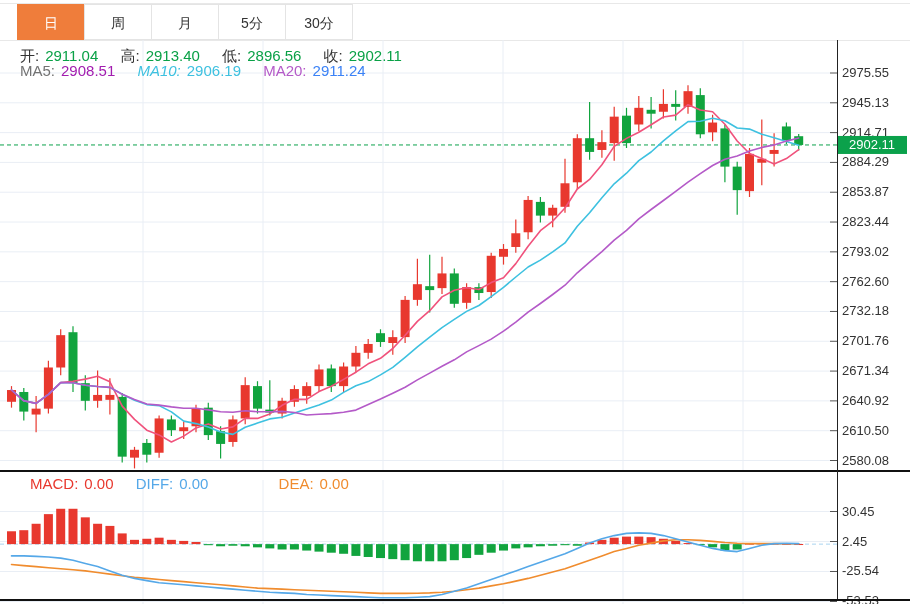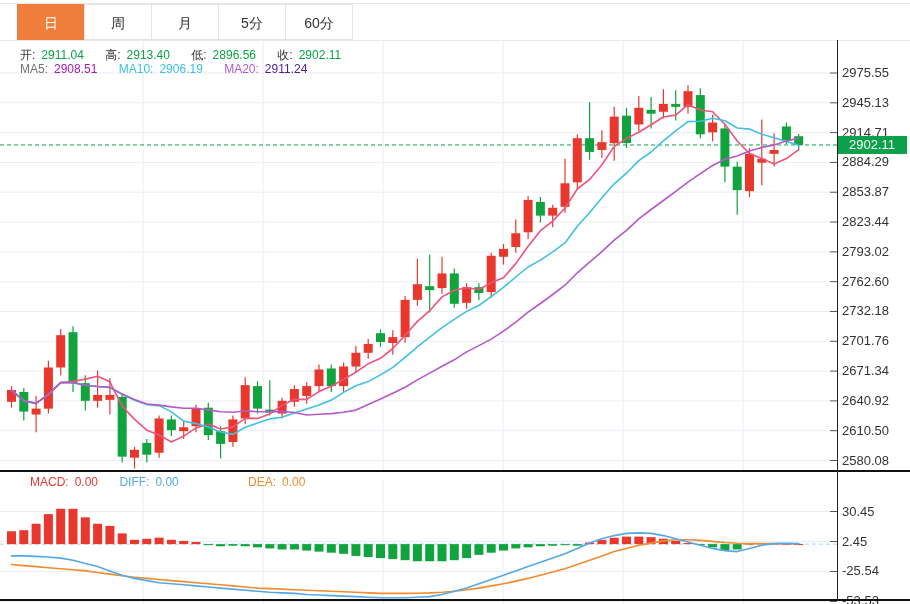--- a/index.html
+++ b/index.html
@@ -2,54 +2,54 @@
 <html><head>
 <meta charset="utf-8">
 <style>
   html,body{margin:0;padding:0;background:#fff;}
   body{font-family:"Liberation Sans","DejaVu Sans",sans-serif;width:910px;height:604px;position:relative;overflow:hidden;}
   .hairline{position:absolute;left:0;width:910px;height:1px;background:#e8e8e8;}
   .tabbar{position:absolute;top:4px;left:18px;display:flex;}
   .tab{width:68px;height:36px;line-height:36px;text-align:center;font-size:14px;color:#333;
        border:1px solid #e4e4e4;margin-left:-1px;background:#fff;cursor:pointer;box-sizing:border-box;}
   .tab.active{background:#ef7d3b;border-color:#ef7d3b;color:#fff;}
-  .legend-row{position:absolute;left:20px;font-size:12px;white-space:nowrap;z-index:5;}
+  .legend-row{position:absolute;left:20px;font-size:15px;white-space:nowrap;z-index:5;}
   .legend-row span{margin-right:6px;}
   .lbl{color:#333;}
   .sep2{margin-right:18px !important;}
   .chart-wrap{position:absolute;left:0;}
   .vaxis{position:absolute;left:837px;top:40px;width:1px;height:560px;background:#222;}
   .sep-line{position:absolute;left:0;top:470px;width:910px;height:2px;background:#111;}
   .bottom-line{position:absolute;left:0;top:599px;width:910px;height:2px;background:#111;}
 </style>
 </head>
 <body>
 
 <div class="hairline" style="top:3px"></div>
 <div class="hairline" style="top:40px"></div>
 
 <div class="tabbar">
     <div class="tab active">日</div>
     <div class="tab">周</div>
     <div class="tab">月</div>
     <div class="tab">5分</div>
-    <div class="tab">60分</div>
+    <div class="tab">30分</div>
   </div>
 
 <div class="legend-row" style="top:47px">
   <span class="lbl">开:</span><span class="val sep2" style="color: rgb(10, 161, 71);">2911.04</span>
   <span class="lbl">高:</span><span class="val sep2" style="color: rgb(10, 161, 71);">2913.40</span>
   <span class="lbl">低:</span><span class="val sep2" style="color: rgb(10, 161, 71);">2896.56</span>
   <span class="lbl">收:</span><span class="val" style="color: rgb(10, 161, 71);">2902.11</span>
 </div>
 
 <div class="legend-row" style="top:62px">
   <span class="ma5" style="color: #737373;">MA5:</span><span class="ma5 sep2" style="color: #a21caf;">2908.51</span>
-  <span class="ma10" style="color: rgb(62, 193, 224);">MA10:</span><span class="ma10 sep2" style="color: rgb(62, 193, 224);">2906.19</span>
-  <span class="ma20" style="color: rgb(180, 90, 200);">MA20:</span><span class="ma20" style="color: #4c1d95;">2911.24</span>
+  <span class="ma10" style="color: rgb(62, 193, 224); font-style: italic;">MA10:</span><span class="ma10 sep2" style="color: rgb(62, 193, 224);">2906.19</span>
+  <span class="ma20" style="color: rgb(180, 90, 200);">MA20:</span><span class="ma20" style="color: #3b82f6;">2911.24</span>
 </div>
 
 <div class="chart-wrap" style="top:40px">
   <svg id="mainsvg" width="910" height="430">
       <line x1="143" y1="0" x2="143" y2="430" stroke="#e9eef5" stroke-width="1"></line>
       <line x1="263" y1="0" x2="263" y2="430" stroke="#e9eef5" stroke-width="1"></line>
       <line x1="383" y1="0" x2="383" y2="430" stroke="#e9eef5" stroke-width="1"></line>
       <line x1="503" y1="0" x2="503" y2="430" stroke="#e9eef5" stroke-width="1"></line>
       <line x1="623" y1="0" x2="623" y2="430" stroke="#e9eef5" stroke-width="1"></line>
       <line x1="743" y1="0" x2="743" y2="430" stroke="#e9eef5" stroke-width="1"></line>

